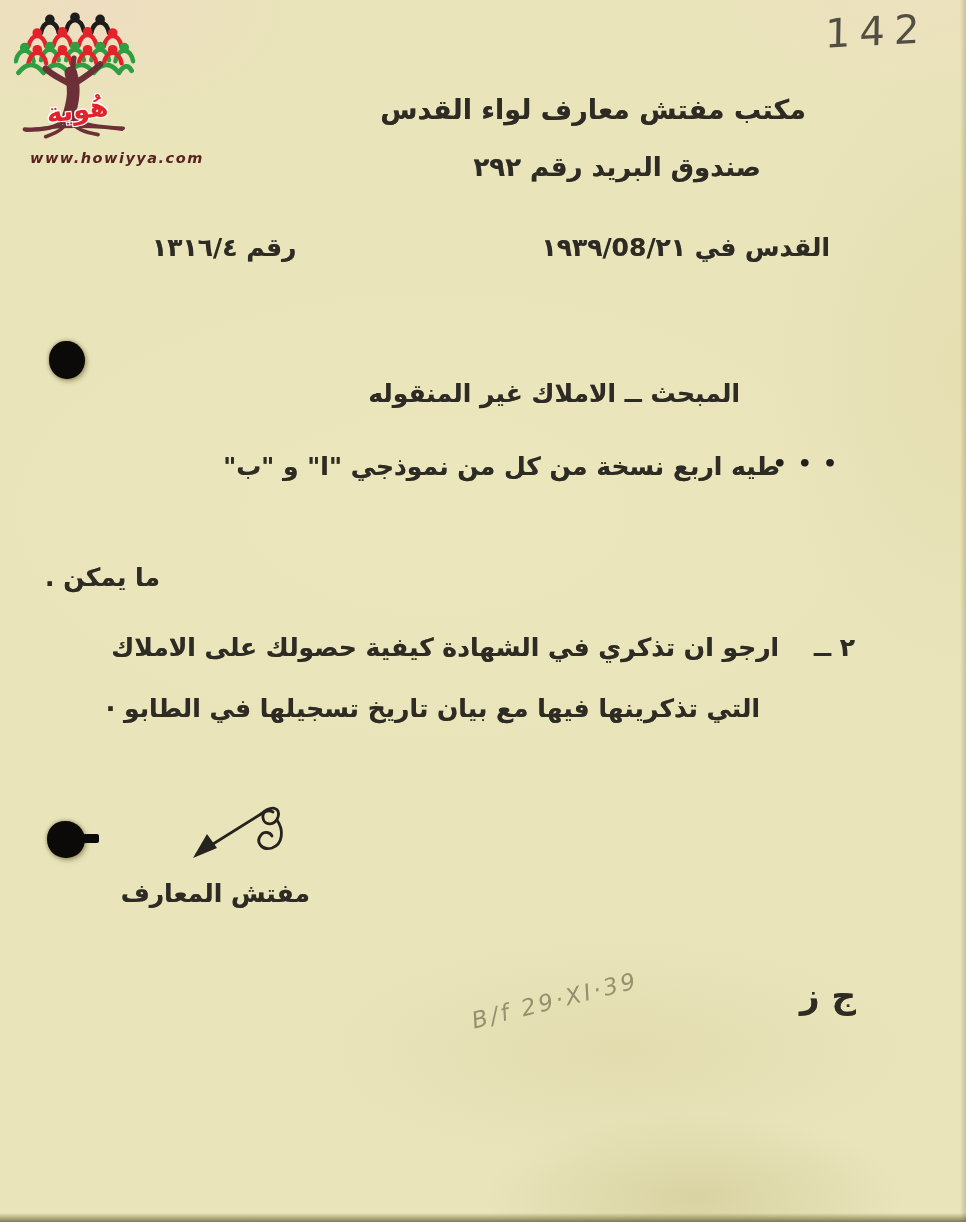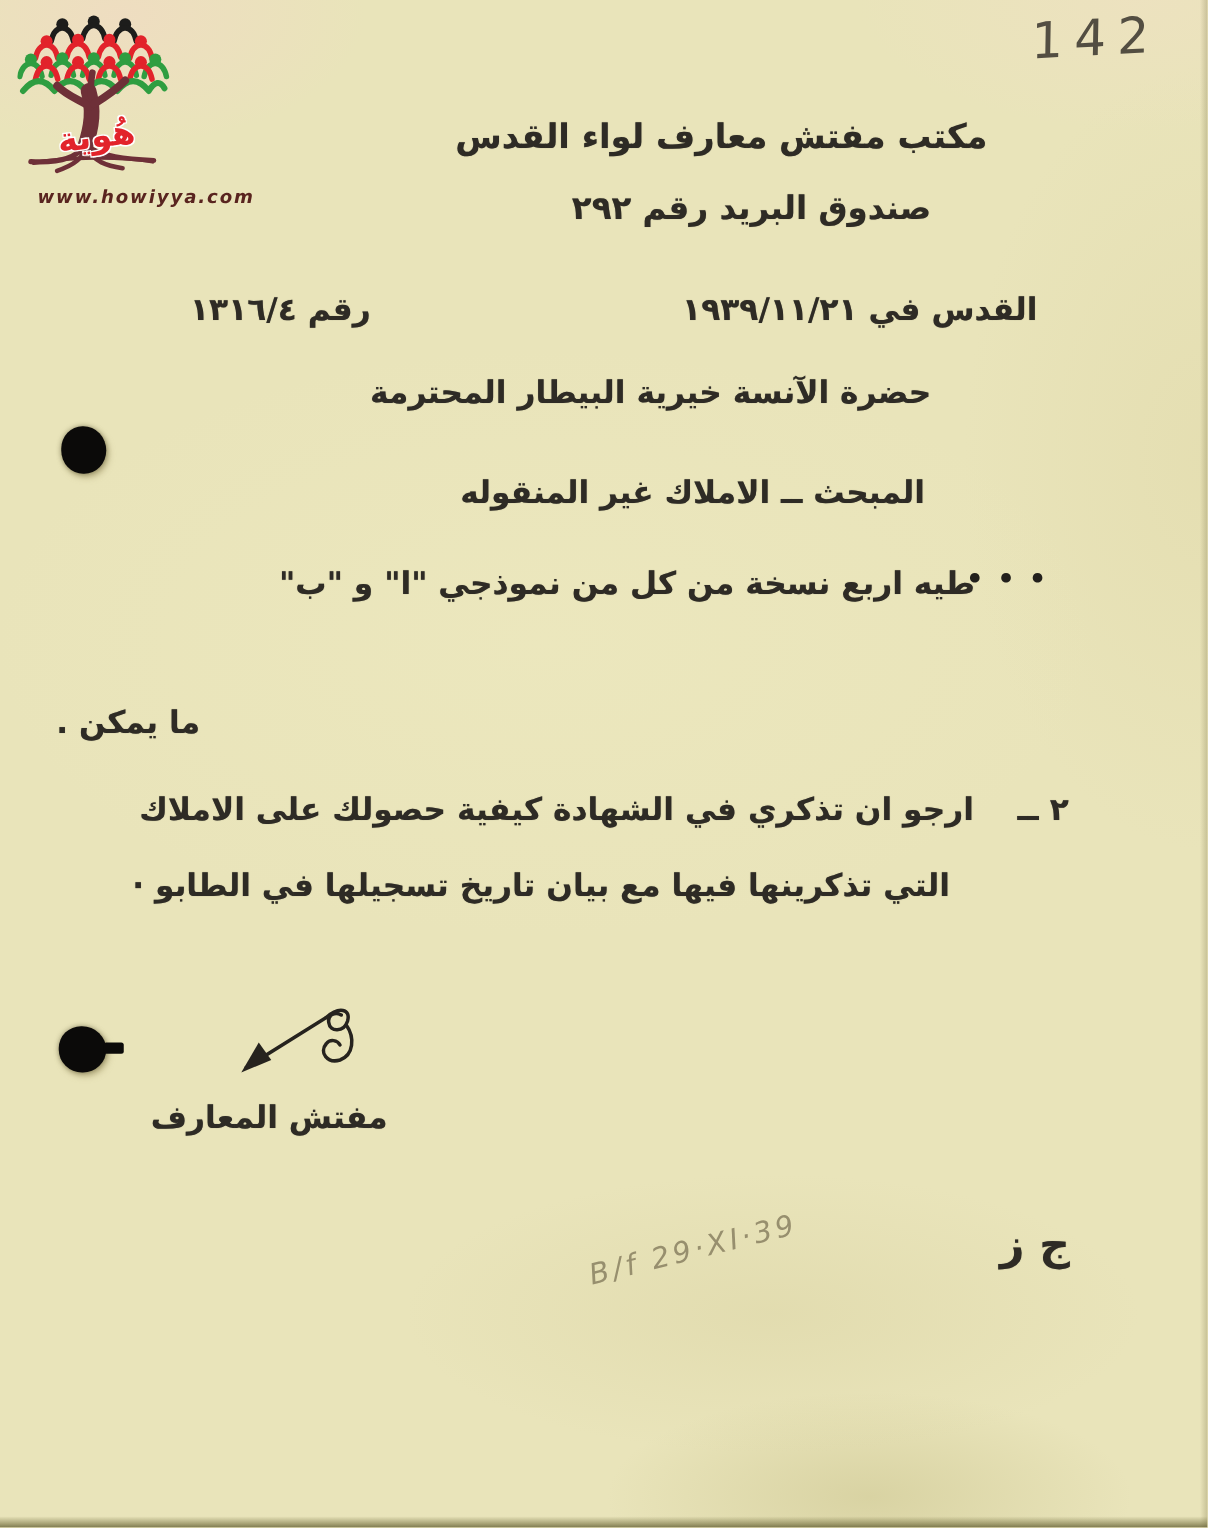--- a/index.html
+++ b/index.html
@@ -100,27 +100,26 @@
     <div class="logo-word">هُوية</div>
     <div class="logo-url">www.howiyya.com</div>
   </div>
 
   <div class="page-number">142</div>
 
   <div class="hole" style="left:49px;top:341px;width:36px;height:38px;"></div>
   <div class="hole" style="left:47px;top:821px;width:38px;height:37px;"></div>
   <div class="hole-tail" style="left:83px;top:834px;width:16px;height:9px;"></div>
 
-  <div class="ar typed" style="top:94px;right:176px;font-size:27px;">مكتب مفتش معارف لواء القدس</div>
-  <div class="ar typed" style="top:152px;right:221px;font-size:26px;margin-left:36px;">صندوق البريد رقم ٢٩٢</div>
+  <div class="ar typed" style="top:94px;right:160px;font-size:27px;">مكتب مفتش معارف لواء القدس</div>
+  <div class="ar typed" style="top:152px;right:205px;font-size:26px;margin-left:36px;">صندوق البريد رقم ٢٩٢</div>
 
-  <div class="ar typed" style="top:233px;right:136px;font-size:25px;">القدس في ١٩٣٩/١١/٢١</div>
+  <div class="ar typed" style="top:233px;right:136px;font-size:25px;">القدس في ١٩٣٩/08/٢١</div>
   <div class="ar typed" style="top:233px;left:152px;font-size:25px;">رقم ١٣١٦/٤</div>
 
-  <div class="ar typed" style="top:299px;right:221px;font-size:25px;">حضرة الآنسة خيرية البيطار المحترمة</div>
 
   <div class="ar typed" style="top:379px;right:226px;font-size:25px;">المبحث ــ الاملاك غير المنقوله</div>
 
   <div class="dots-marker">•••</div>
   <div class="ar typed" style="top:452px;right:186px;font-size:25px;">طيه اربع نسخة من كل من نموذجي "ا" و "ب"</div>
   <div class="ar typed" style="top:563px;right:806px;font-size:25px;">ما يمكن .</div>
 
   <div class="ar typed" style="top:633px;right:111px;font-size:25px;">٢ ــ&nbsp;&nbsp;&nbsp;&nbsp;ارجو ان تذكري في الشهادة كيفية حصولك على الاملاك</div>
   <div class="ar typed" style="top:694px;right:206px;font-size:25px;">التي تذكرينها فيها مع بيان تاريخ تسجيلها في الطابو ·</div>
 

